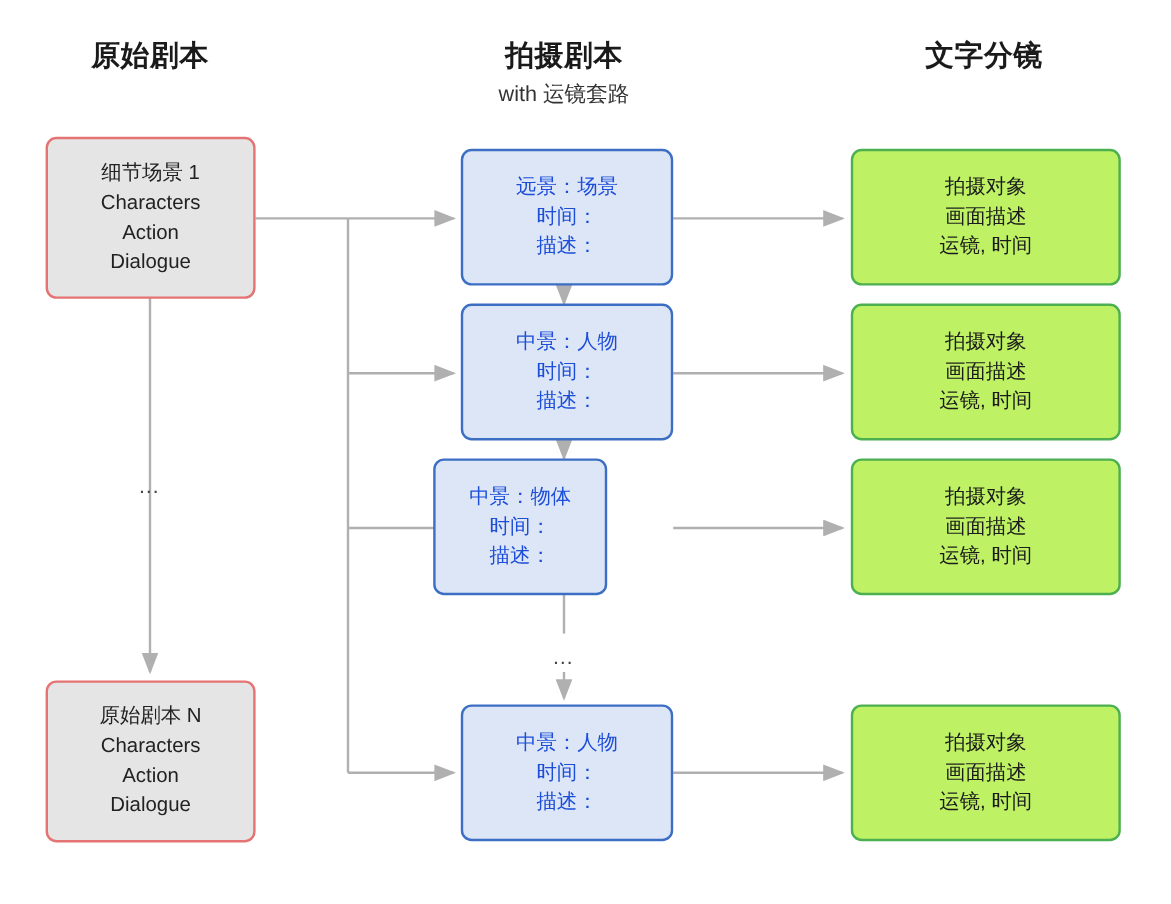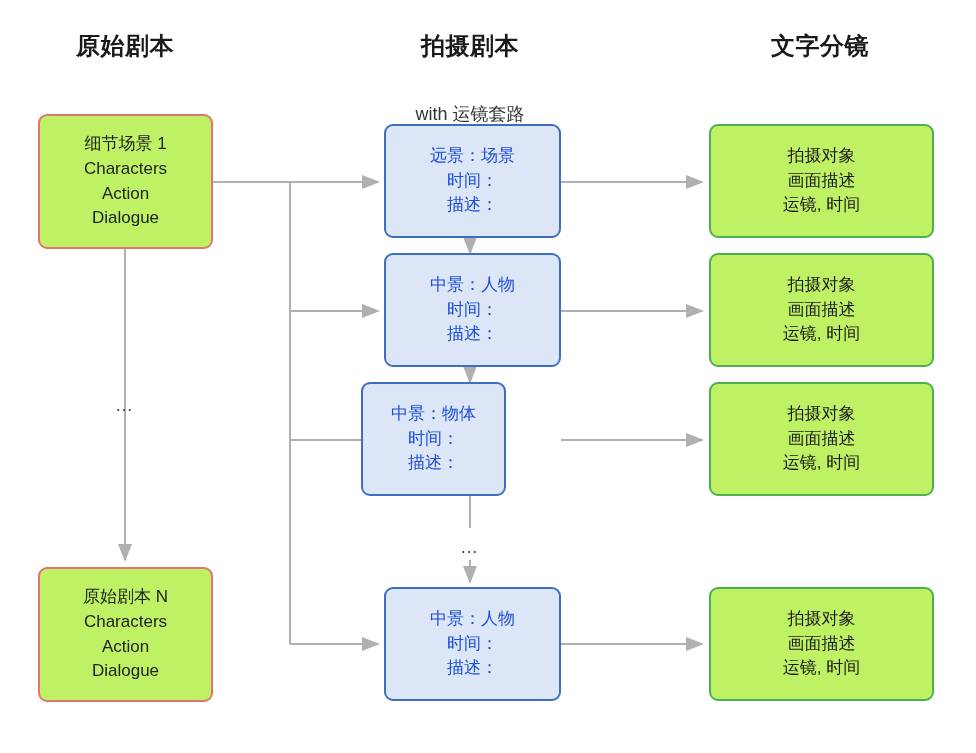--- a/index.html
+++ b/index.html
@@ -50,21 +50,21 @@
     flex-direction: column;
     align-items: center;
     justify-content: center;
     line-height: 1.45;
   }
   .node .line {
     display: block;
     white-space: pre;
   }
   .node.pink {
-    background: #bef264;
+    background: #e5e5e5;
     border: 2px solid #e57373;
     color: #222;
     font-size: 17px;
   }
   .node.blue {
     background: #dce6f7;
     border: 2px solid #3c6fc4;
     color: #1d4ed8;
     font-size: 17px;
   }
@@ -109,21 +109,21 @@
     <path d="M470 560 L470 582" stroke="#b0b0b0" stroke-width="2" fill="none" marker-end="url(#arrowhead)"></path>
 
     <path d="M561 182 L702 182" stroke="#b0b0b0" stroke-width="2" fill="none" marker-end="url(#arrowhead)"></path>
     <path d="M561 311 L702 311" stroke="#b0b0b0" stroke-width="2" fill="none" marker-end="url(#arrowhead)"></path>
     <path d="M561 440 L702 440" stroke="#b0b0b0" stroke-width="2" fill="none" marker-end="url(#arrowhead)"></path>
     <path d="M561 644 L702 644" stroke="#b0b0b0" stroke-width="2" fill="none" marker-end="url(#arrowhead)"></path>
   </svg>
 
   <div class="col-title" style="left:370px; top:30px; width:200px;">拍摄剧本</div>
   <div class="col-title" style="left:25px; top:30px; width:200px;">原始剧本</div>
-  <div class="col-sub" style="left:370px; top:66px; width:200px;margin-top:36px;">with 运镜套路</div>
+  <div class="col-sub" style="left:370px; top:66px; width:200px;">with 运镜套路</div>
   <div class="col-title" style="left:720px; top:30px; width:200px;">文字分镜</div>
 
   <div class="node pink" style="left:38px; top:114px; width:175px; height:135px;">
     <span class="line">细节场景 1</span>
     <span class="line">Characters</span>
     <span class="line">Action</span>
     <span class="line">Dialogue</span>
   </div>
 
   <div class="ellipsis" style="left:75px; top:395px; width:100px;">…</div>

